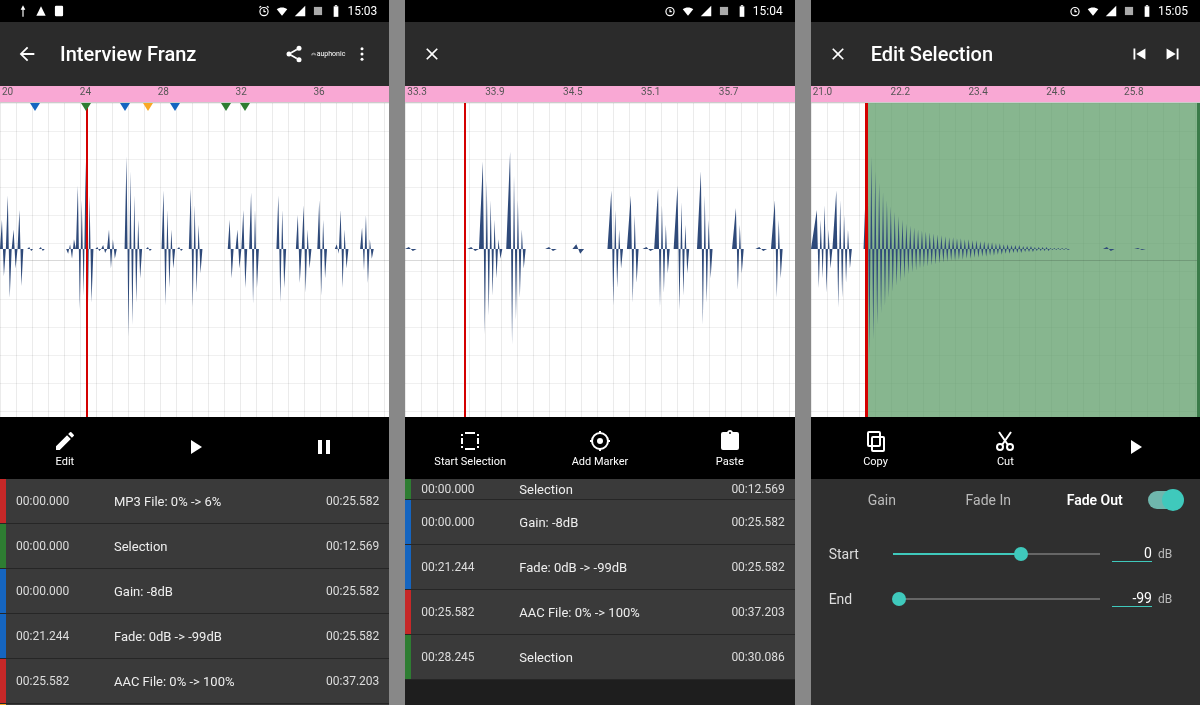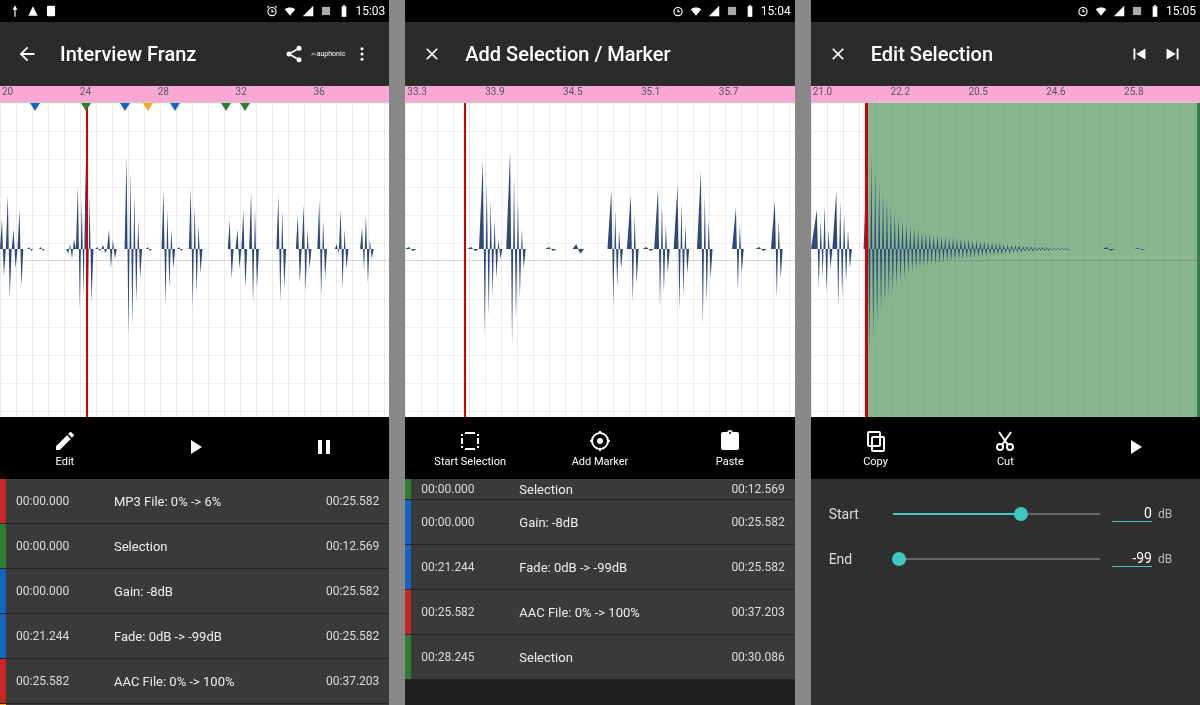--- a/index.html
+++ b/index.html
@@ -1,21 +1,21 @@
 <!DOCTYPE html>
 <html><head>
 <meta charset="utf-8">
 <style>
 html,body{margin:0;padding:0;background:#888;font-family:Roboto,Arial,sans-serif}
 .wrap{display:flex;width:1200px;height:705px}
 .phone{flex:1;display:flex;flex-direction:column;background:#1e1e1e;min-width:0}
 .phone+.phone{margin-left:16px}
 
 
-.status{height:22px;background:#000;color:#fff;display:flex;align-items:center;padding:0 4px;font-size:12px}
+.status{height:22px;background:#000;color:#fff;display:flex;align-items:center;padding:0 12px;font-size:12px}
 .status .sp{flex:1}
 .status .ic{margin-left:4px;display:inline-flex}
 .status svg{width:14px;height:14px;fill:#fff}
 
 
 .appbar{height:56px;background:#2b2b2b;color:#fff;display:flex;align-items:center;padding:4px 10px}
 .appbar .title{font-size:20px;font-weight:500;margin-left:16px;flex:1;white-space:nowrap;overflow:hidden}
 .appbar .aicon{width:34px;height:34px;display:flex;align-items:center;justify-content:center}
 .appbar svg{fill:#fff}
 .auphonic{font-size:7px;text-align:center;color:#fff}
@@ -264,21 +264,20 @@
         </span>
     <span style="margin-left:4px">15:04</span>
   </div>
 
   <div class="appbar">
     <div class="aicon">
           <svg width="20" height="20" viewBox="0 0 24 24">
             <path d="M19 6.41 17.59 5 12 10.59 6.41 5 5 6.41 10.59 12 5 17.59 6.41 19 12 13.41 17.59 19 19 17.59 13.41 12z"></path>
           </svg>
         </div>
-    <div class="title">Add Selection / Marker</div>
   </div>
 
   <div class="ruler">
     <span>33.3</span>
         <span>33.9</span>
         <span>34.5</span>
         <span>35.1</span>
         <span>35.7</span>
   </div>
 
@@ -396,21 +395,21 @@
     <div class="aicon">
           <svg width="22" height="22" viewBox="0 0 24 24">
             <path d="M16 6v12h2V6zm-11 0v12l10-6z"></path>
           </svg>
         </div>
   </div>
 
   <div class="ruler">
     <span>21.0</span>
         <span>22.2</span>
-        <span>20.5</span>
+        <span>23.4</span>
         <span>24.6</span>
         <span>25.8</span>
   </div>
 
   <div class="wave">
     <div class="grid"></div>
     <div class="sel" style="left:14%;right:0"></div>
     <svg class="wf" viewBox="0 0 400 300" preserveAspectRatio="none">
           <path d="M0 150 6 110 8 190 10 120 12 180 14 105 16 195 18 130 20 170 22 150 26 90 28 210 30 100 32 200 34 115 36 185 38 130 40 170 42 150 46 150 50 150 54 150 58 40 60 258 62 55 64 243 66 70 68 228 70 82 72 216 74 92 76 208 78 100 80 200 82 106 84 194 86 112 88 188 90 116 92 184 94 120 96 180 98 124 100 176 102 126 104 174 106 128 108 172 110 130 112 170 114 131 116 169 118 132 120 168 122 133 124 167 126 134 128 166 130 135 132 165 134 136 136 164 138 137 140 163 142 138 144 162 146 138 148 162 150 139 152 161 154 139 156 161 158 140 160 160 162 140 164 160 166 141 168 159 170 141 172 159 174 142 176 158 178 142 180 158 182 143 184 157 186 143 188 157 190 144 192 156 194 144 196 156 198 145 200 155 202 145 204 155 206 146 208 154 210 146 212 154 214 146 216 154 218 147 220 153 222 147 224 153 226 147 228 153 230 148 232 152 234 148 236 152 238 148 240 152 242 148 244 152 246 149 248 151 250 149 252 151 254 149 256 151 258 149 260 151 262 149 264 151 266 150 268 150 270 150 272 150 274 150 276 150 278 150 280 150 282 150 284 150 286 150 288 150 290 150 292 150 294 150 296 150 298 150 300 150 304 148 308 152 312 150 316 150 320 150 324 150 328 150 332 150 336 149 340 151 344 150 348 150 352 150 356 150 360 150 364 150 368 150 372 150 376 150 380 150 384 150 388 150 392 150 396 150 400 150"></path>
         </svg>
@@ -436,20 +435,26 @@
           <span>Cut</span>
         </div>
     <div class="tool">
           <svg width="30" height="30" viewBox="0 0 24 24">
             <path d="M8 5v14l11-7z"></path>
           </svg>
         </div>
   </div>
 
   <div class="fade">
+    <div class="tabs">
+      <div class="tab">Gain</div>
+      <div class="tab">Fade In</div>
+      <div class="tab on">Fade Out</div>
+      <div class="switch"></div>
+    </div>
     <div class="srow">
       <div class="sl">Start</div>
       <div class="track">
             <div class="fill" style="width:62%"></div>
             <div class="thumb" style="left:62%"></div>
           </div>
       <div class="val">0</div>
       <div class="unit">dB</div>
     </div>
     <div class="srow">

